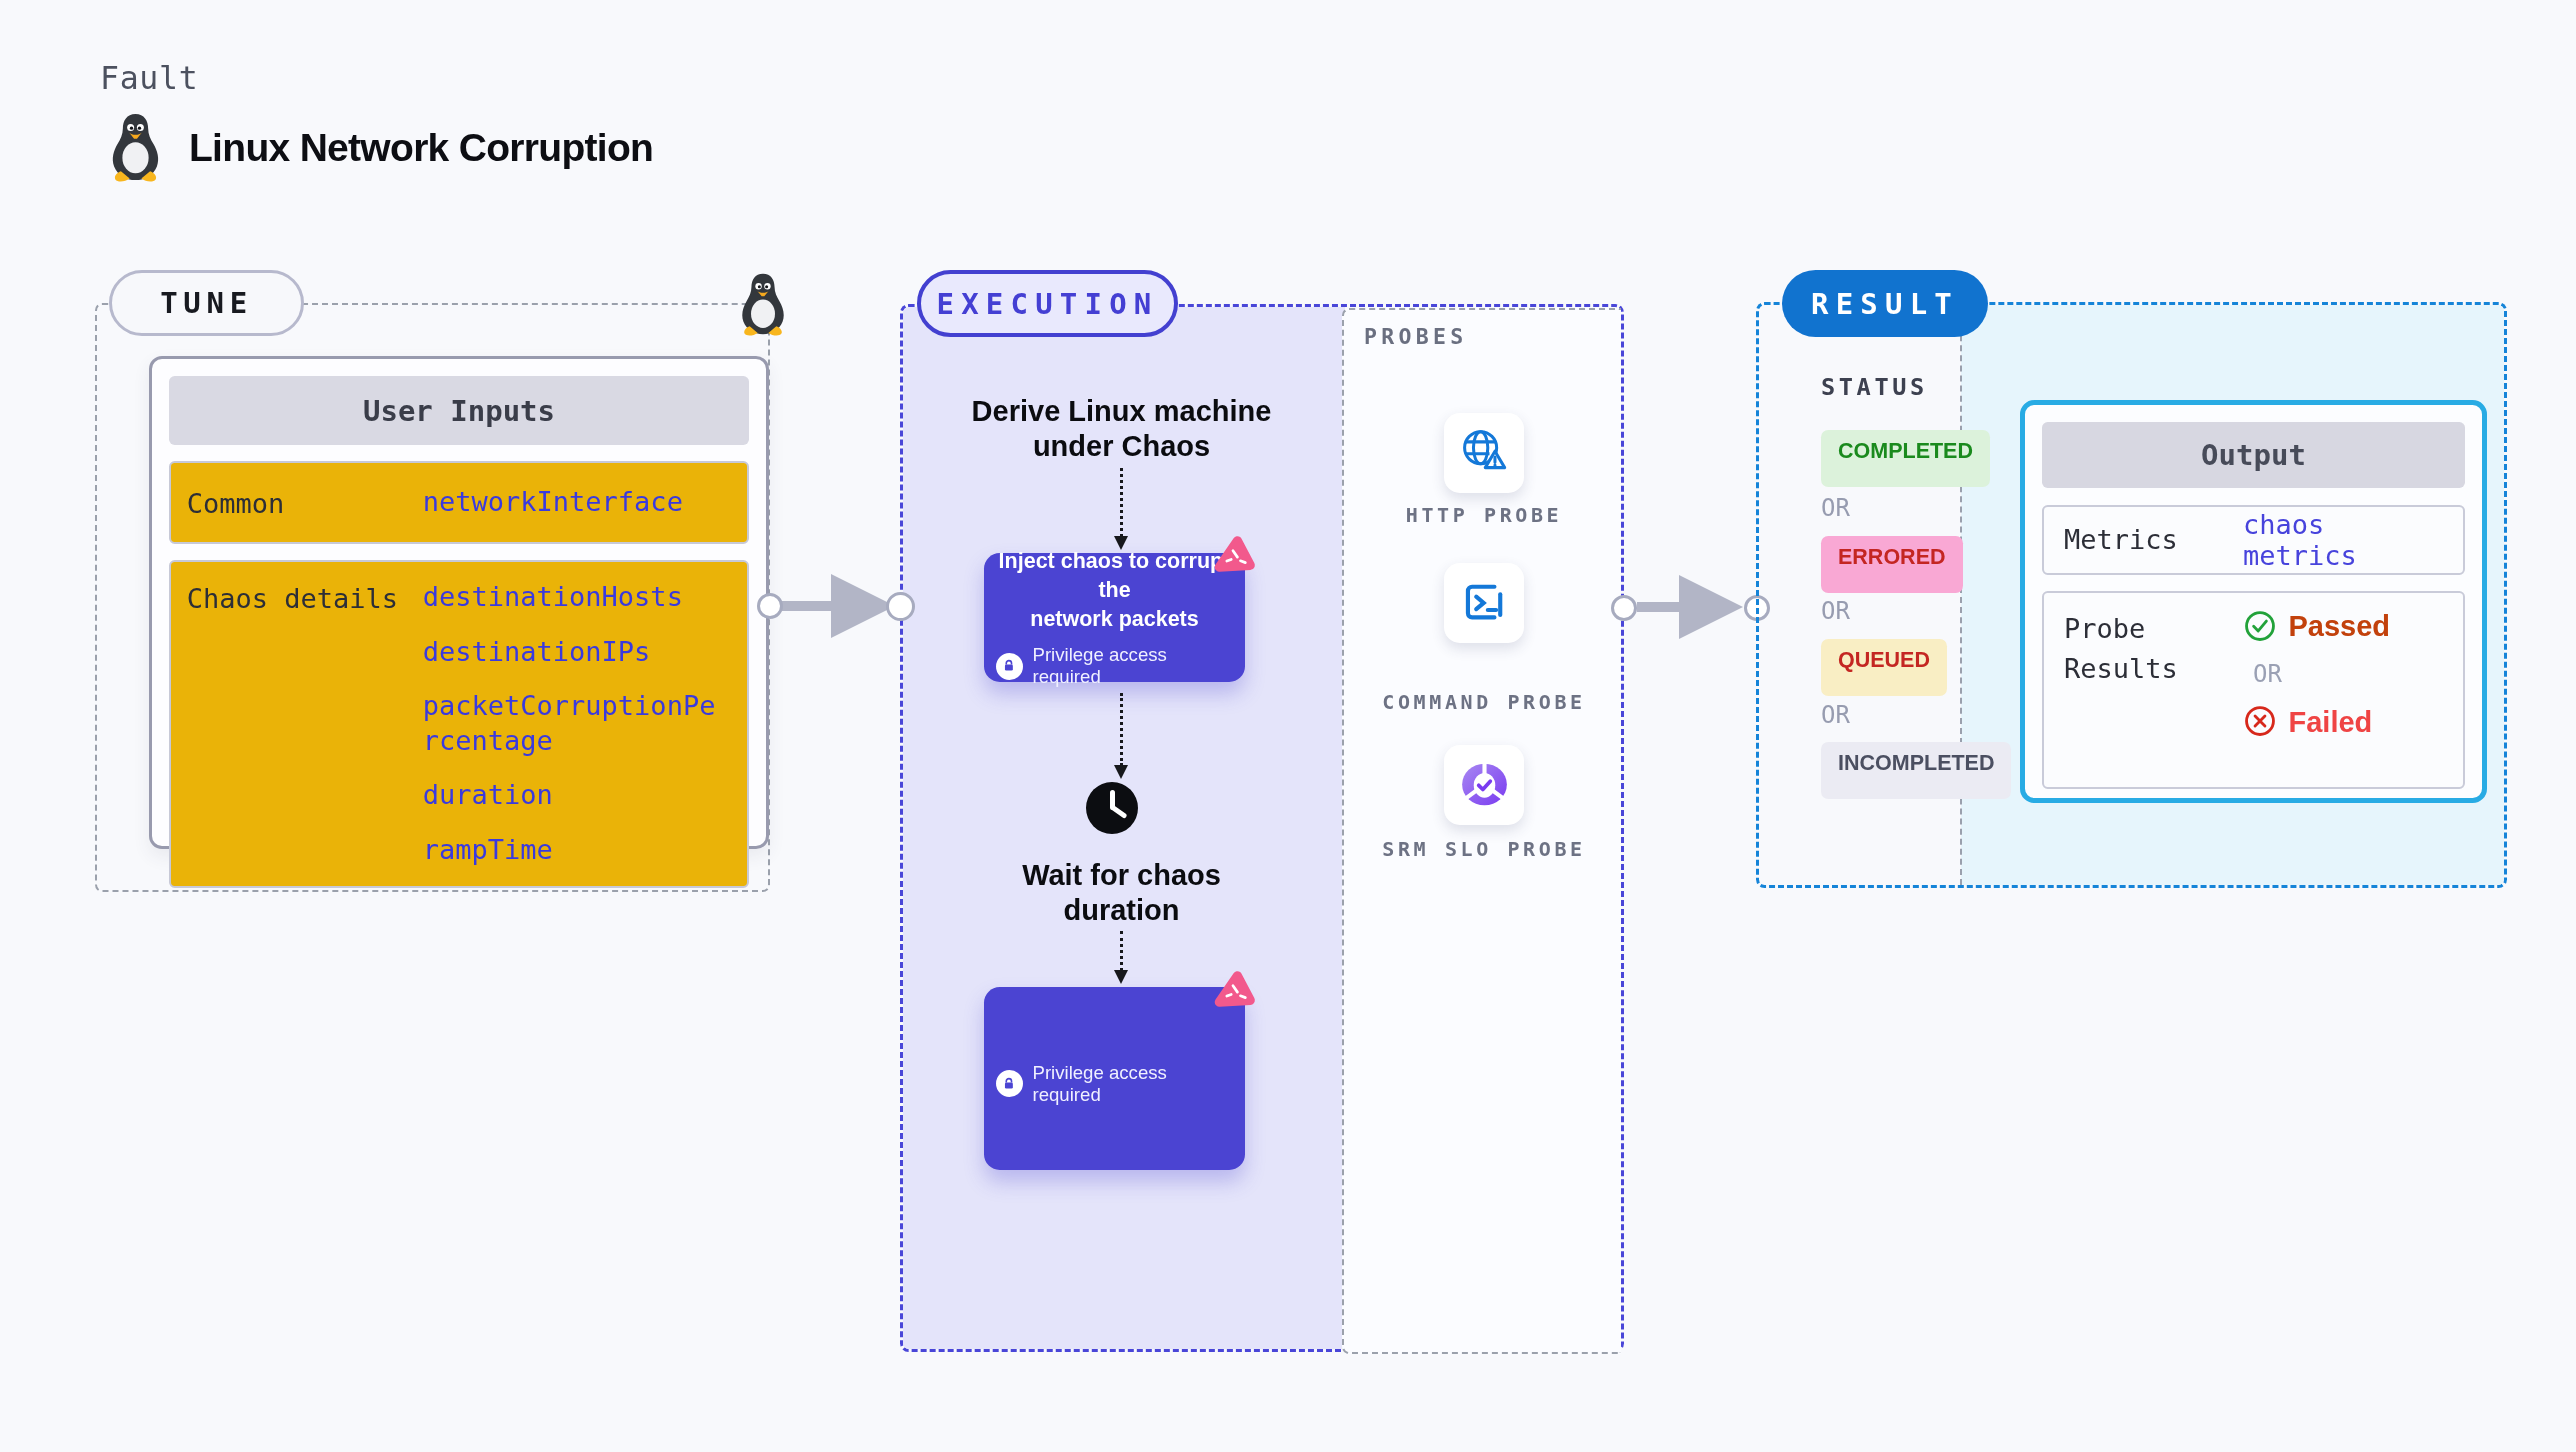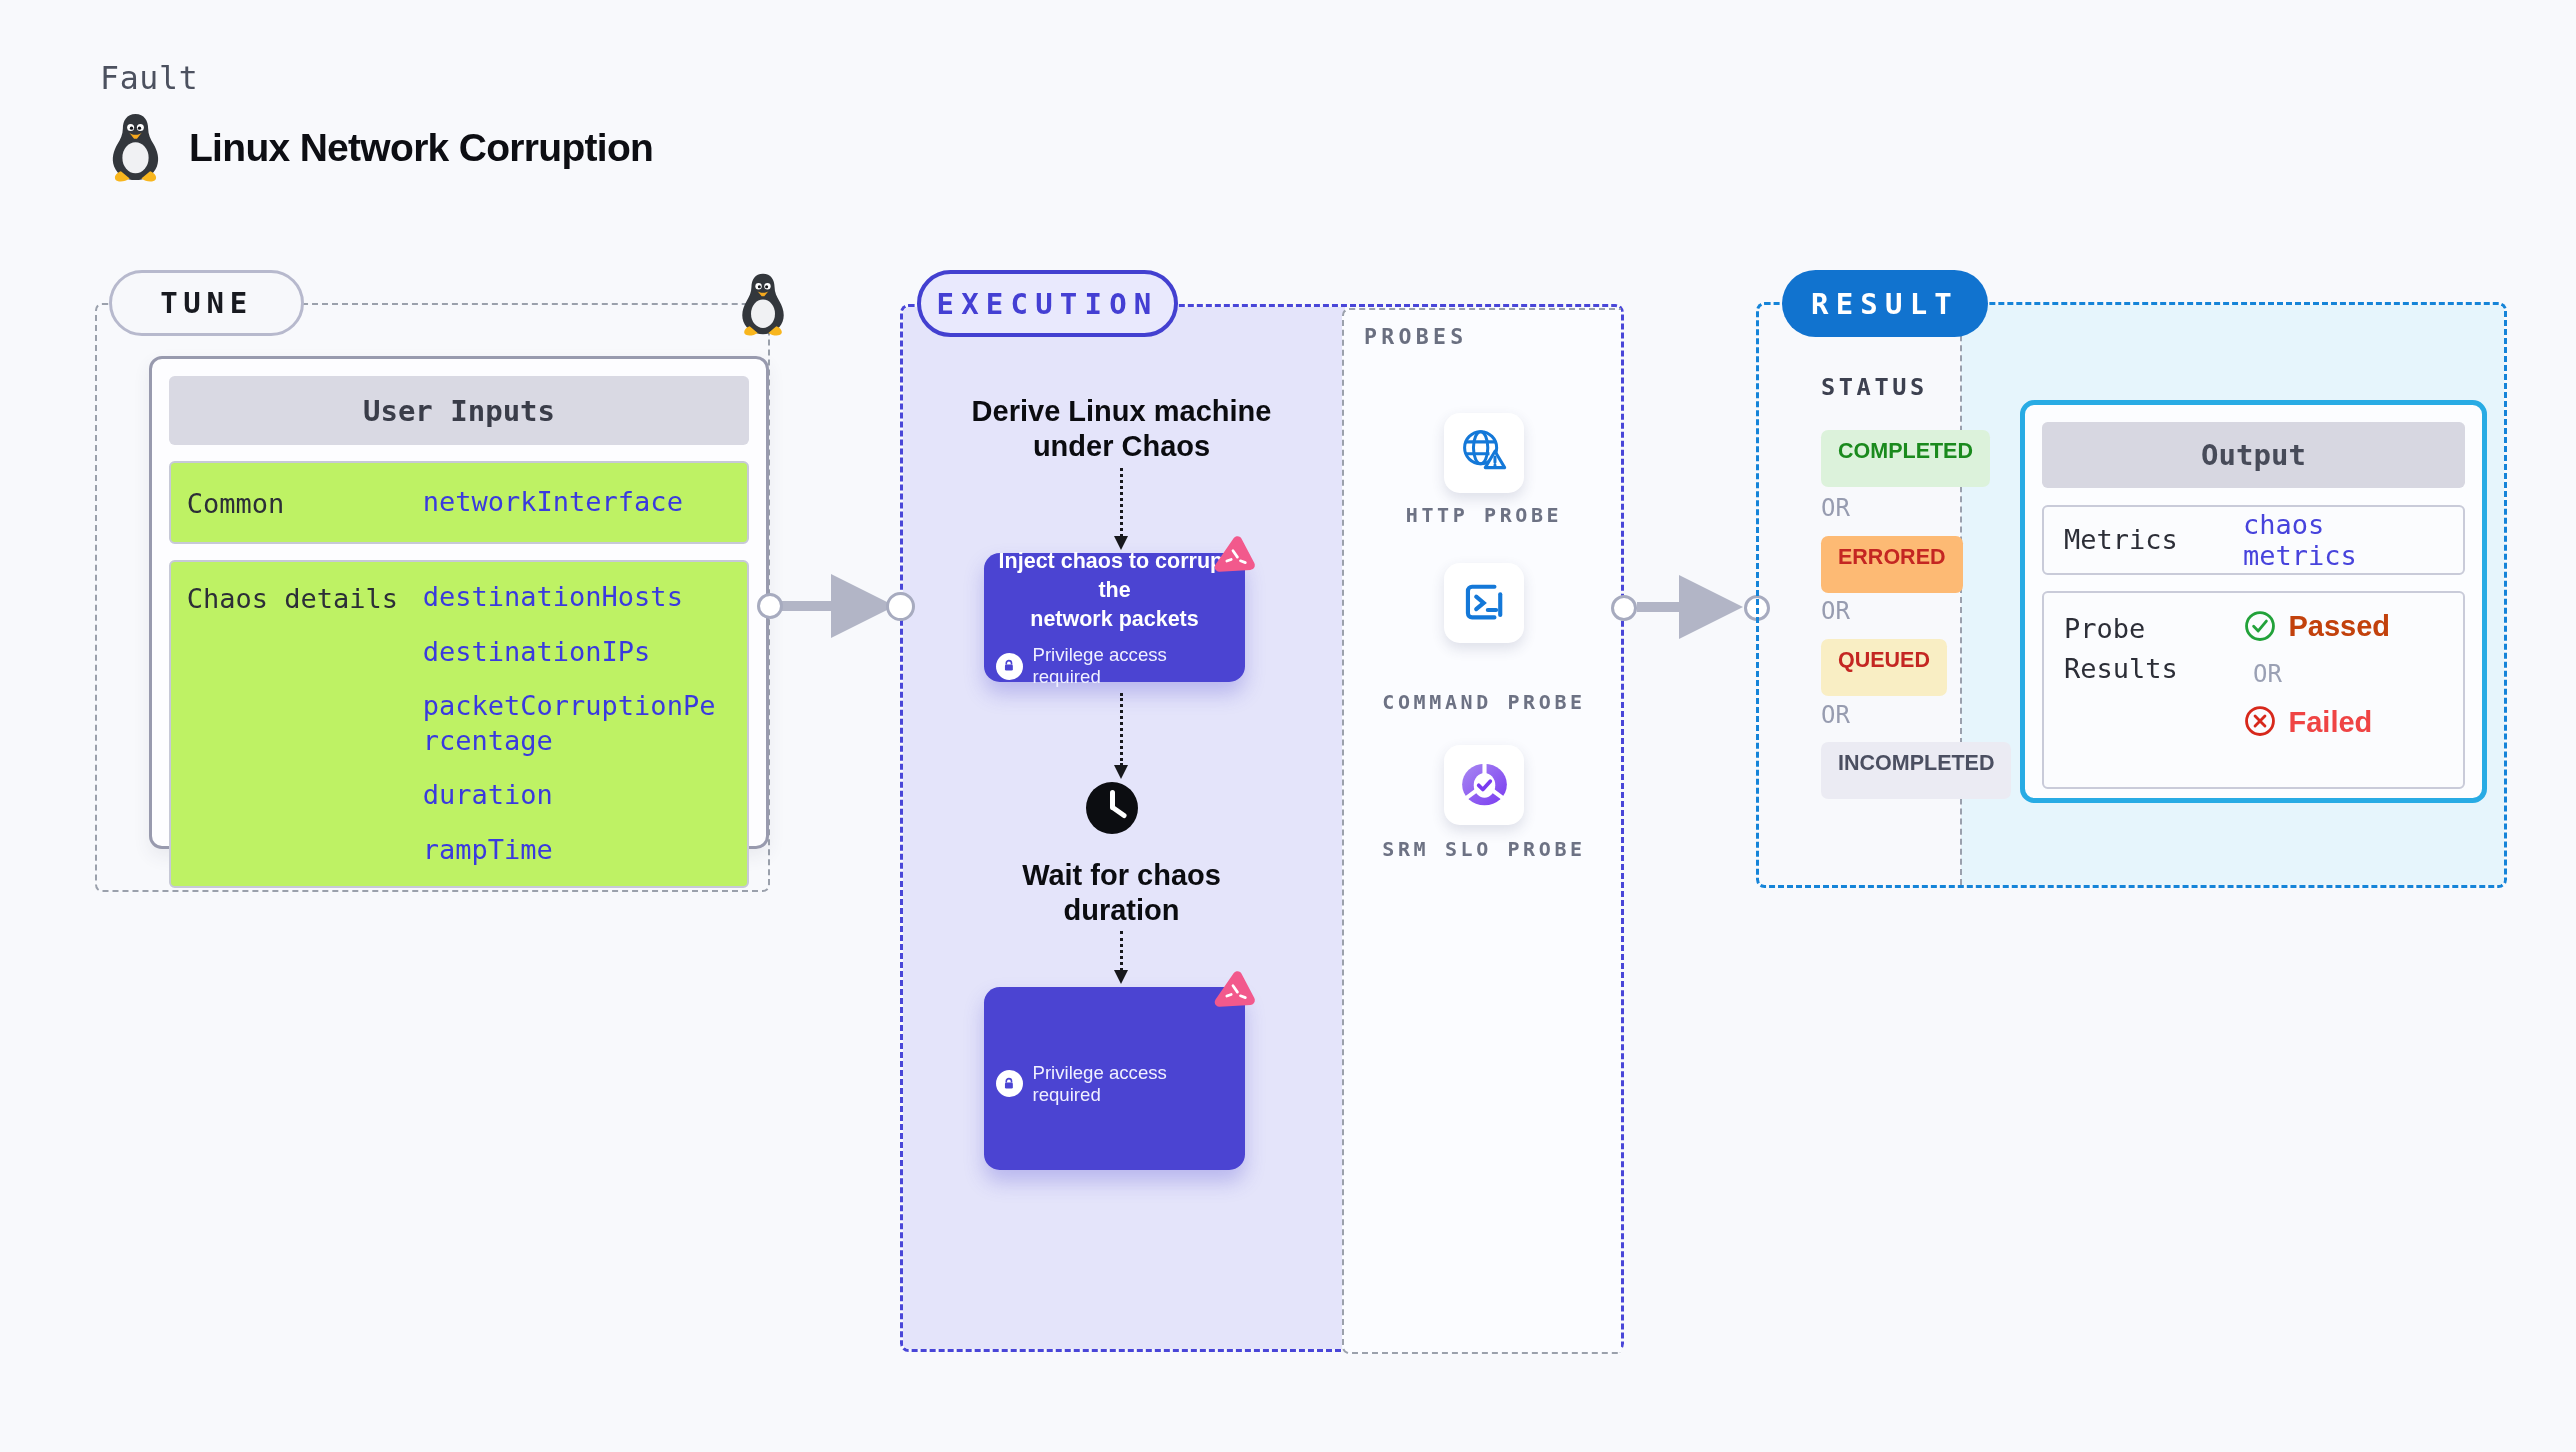--- a/index.html
+++ b/index.html
@@ -28,21 +28,21 @@
   .tune-badge { left:109px; top:270px; width:195px; height:66px;
                 background:#f7f8fb; border:3.6px solid #b7b9cd; color:#181a20; letter-spacing:5.7px; }
   .tune-tux { left:736px; top:272px; }
 
   .inputs-card { left:133px; top:356px; width:620px; height:493px;
                  background:#fdfdff; border:3.6px solid #989aae; border-radius:13px;
                  padding:17px; box-shadow:0 7.2px 17px rgba(60,65,95,.08);margin-left:16px; }
   .inputs-header { height:69px; background:#d9d9e3; border-radius:5.7px;
                    display:flex; align-items:center; justify-content:center;
                    font-size:29px; font-weight:bold; color:#3a3d49; margin-bottom:15.8px; }
-  .inputs-row { border:2.1px solid #c7c9d7; border-radius:5.7px; background:#bef264;
+  .inputs-row { border:2.1px solid #c7c9d7; border-radius:5.7px; background:#eab308;
                 display:flex; padding:18.6px 15.8px; }
   .inputs-row.center { align-items:center; min-height:83px; margin-bottom:15.8px; }
   .row-label { width:236px; font-size:27px; color:#2c2e37; padding-top:2.9px; flex:none; }
   .row-values { display:flex; flex-direction:column; gap:20px; width:347px;
                 font-size:27px; color:#3a3ade; word-break:break-all; line-height:1.28; }
 
   
   .conn-circle { border-radius:50%; background:#fff; border:3.6px solid #a7abbf; }
   .conn-shaft { background:#b2b5c6; }
   .conn-head { width:0; height:0; border-top:32px solid transparent;
@@ -103,21 +103,21 @@
   .result-sep { position:absolute; left:201px; top:0; height:100%;
                 border-left:2.1px dashed #9aa0ad; }
   .result-badge { left:1782px; top:270px; width:206px; height:67px;
                   background:#1173cf; color:#ffffff; letter-spacing:7.2px; }
 
   .status-label { left:1821px; top:373px; font-size:23.6px; font-weight:bold;
                   color:#3d4150; letter-spacing:3.6px; }
   .status-badge { left:1821px; height:57px; line-height:43px; padding:0 17px;
                   border-radius:7.2px; font-size:21.5px; font-weight:bold; display:inline-block; }
   .st-success { background:#dcf2db; color:#1a8a1d; }
-  .st-error { background:#fdba74; color:#c42622; }
+  .st-error { background:#f9a8d4; color:#c42622; }
   .st-warning { background:#f9eec4; color:#c42622; }
   .st-neutral { background:#ebebf3; color:#4b4f61; }
   .status-or { left:1821px; font-size:24px; color:#979cb0; }
 
   .output-box { left:2020px; top:400px; width:467px; height:403px;
                 background:#fcfdff; border:5px solid #28abe4; border-radius:14.3px; padding:17px; }
   .output-header { height:66px; background:#d7d7e1; border-radius:5.7px;
                    display:flex; align-items:center; justify-content:center;
                    font-size:29px; font-weight:bold; color:#474b59; margin-bottom:17px; }
   .output-row { border:2.1px solid #c9cbd9; border-radius:5.7px; background:#fbfcfe;

